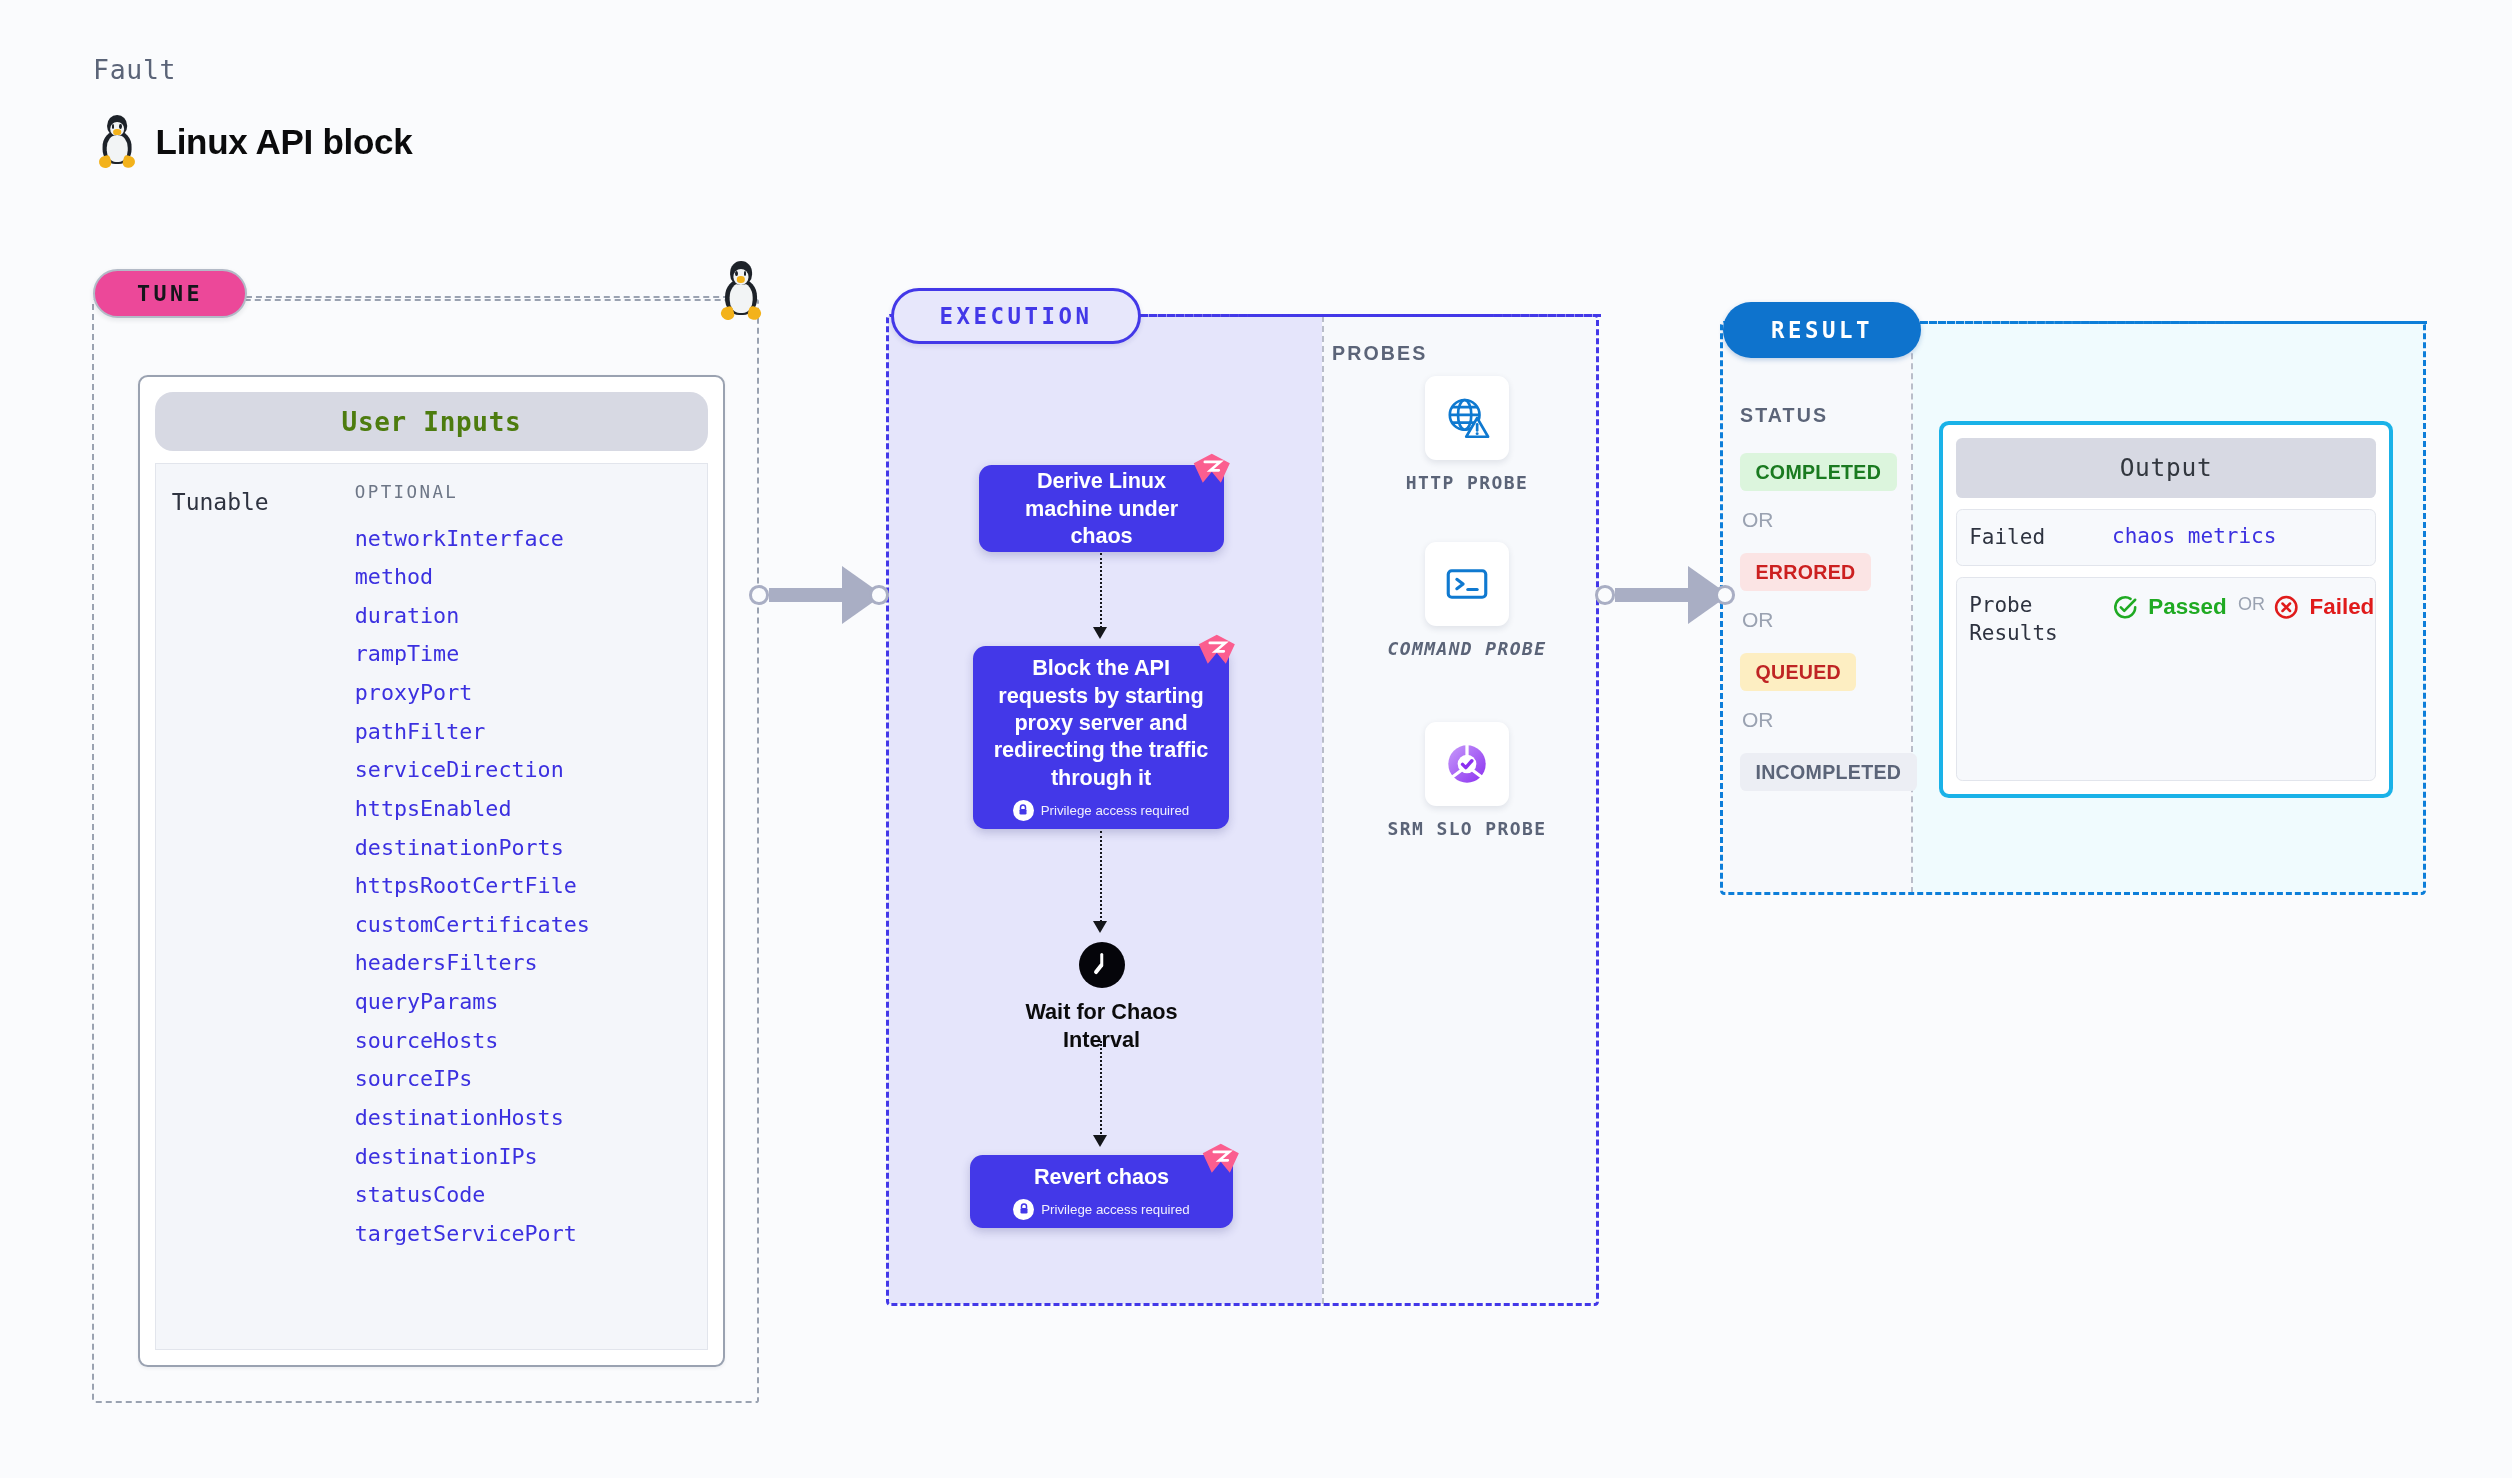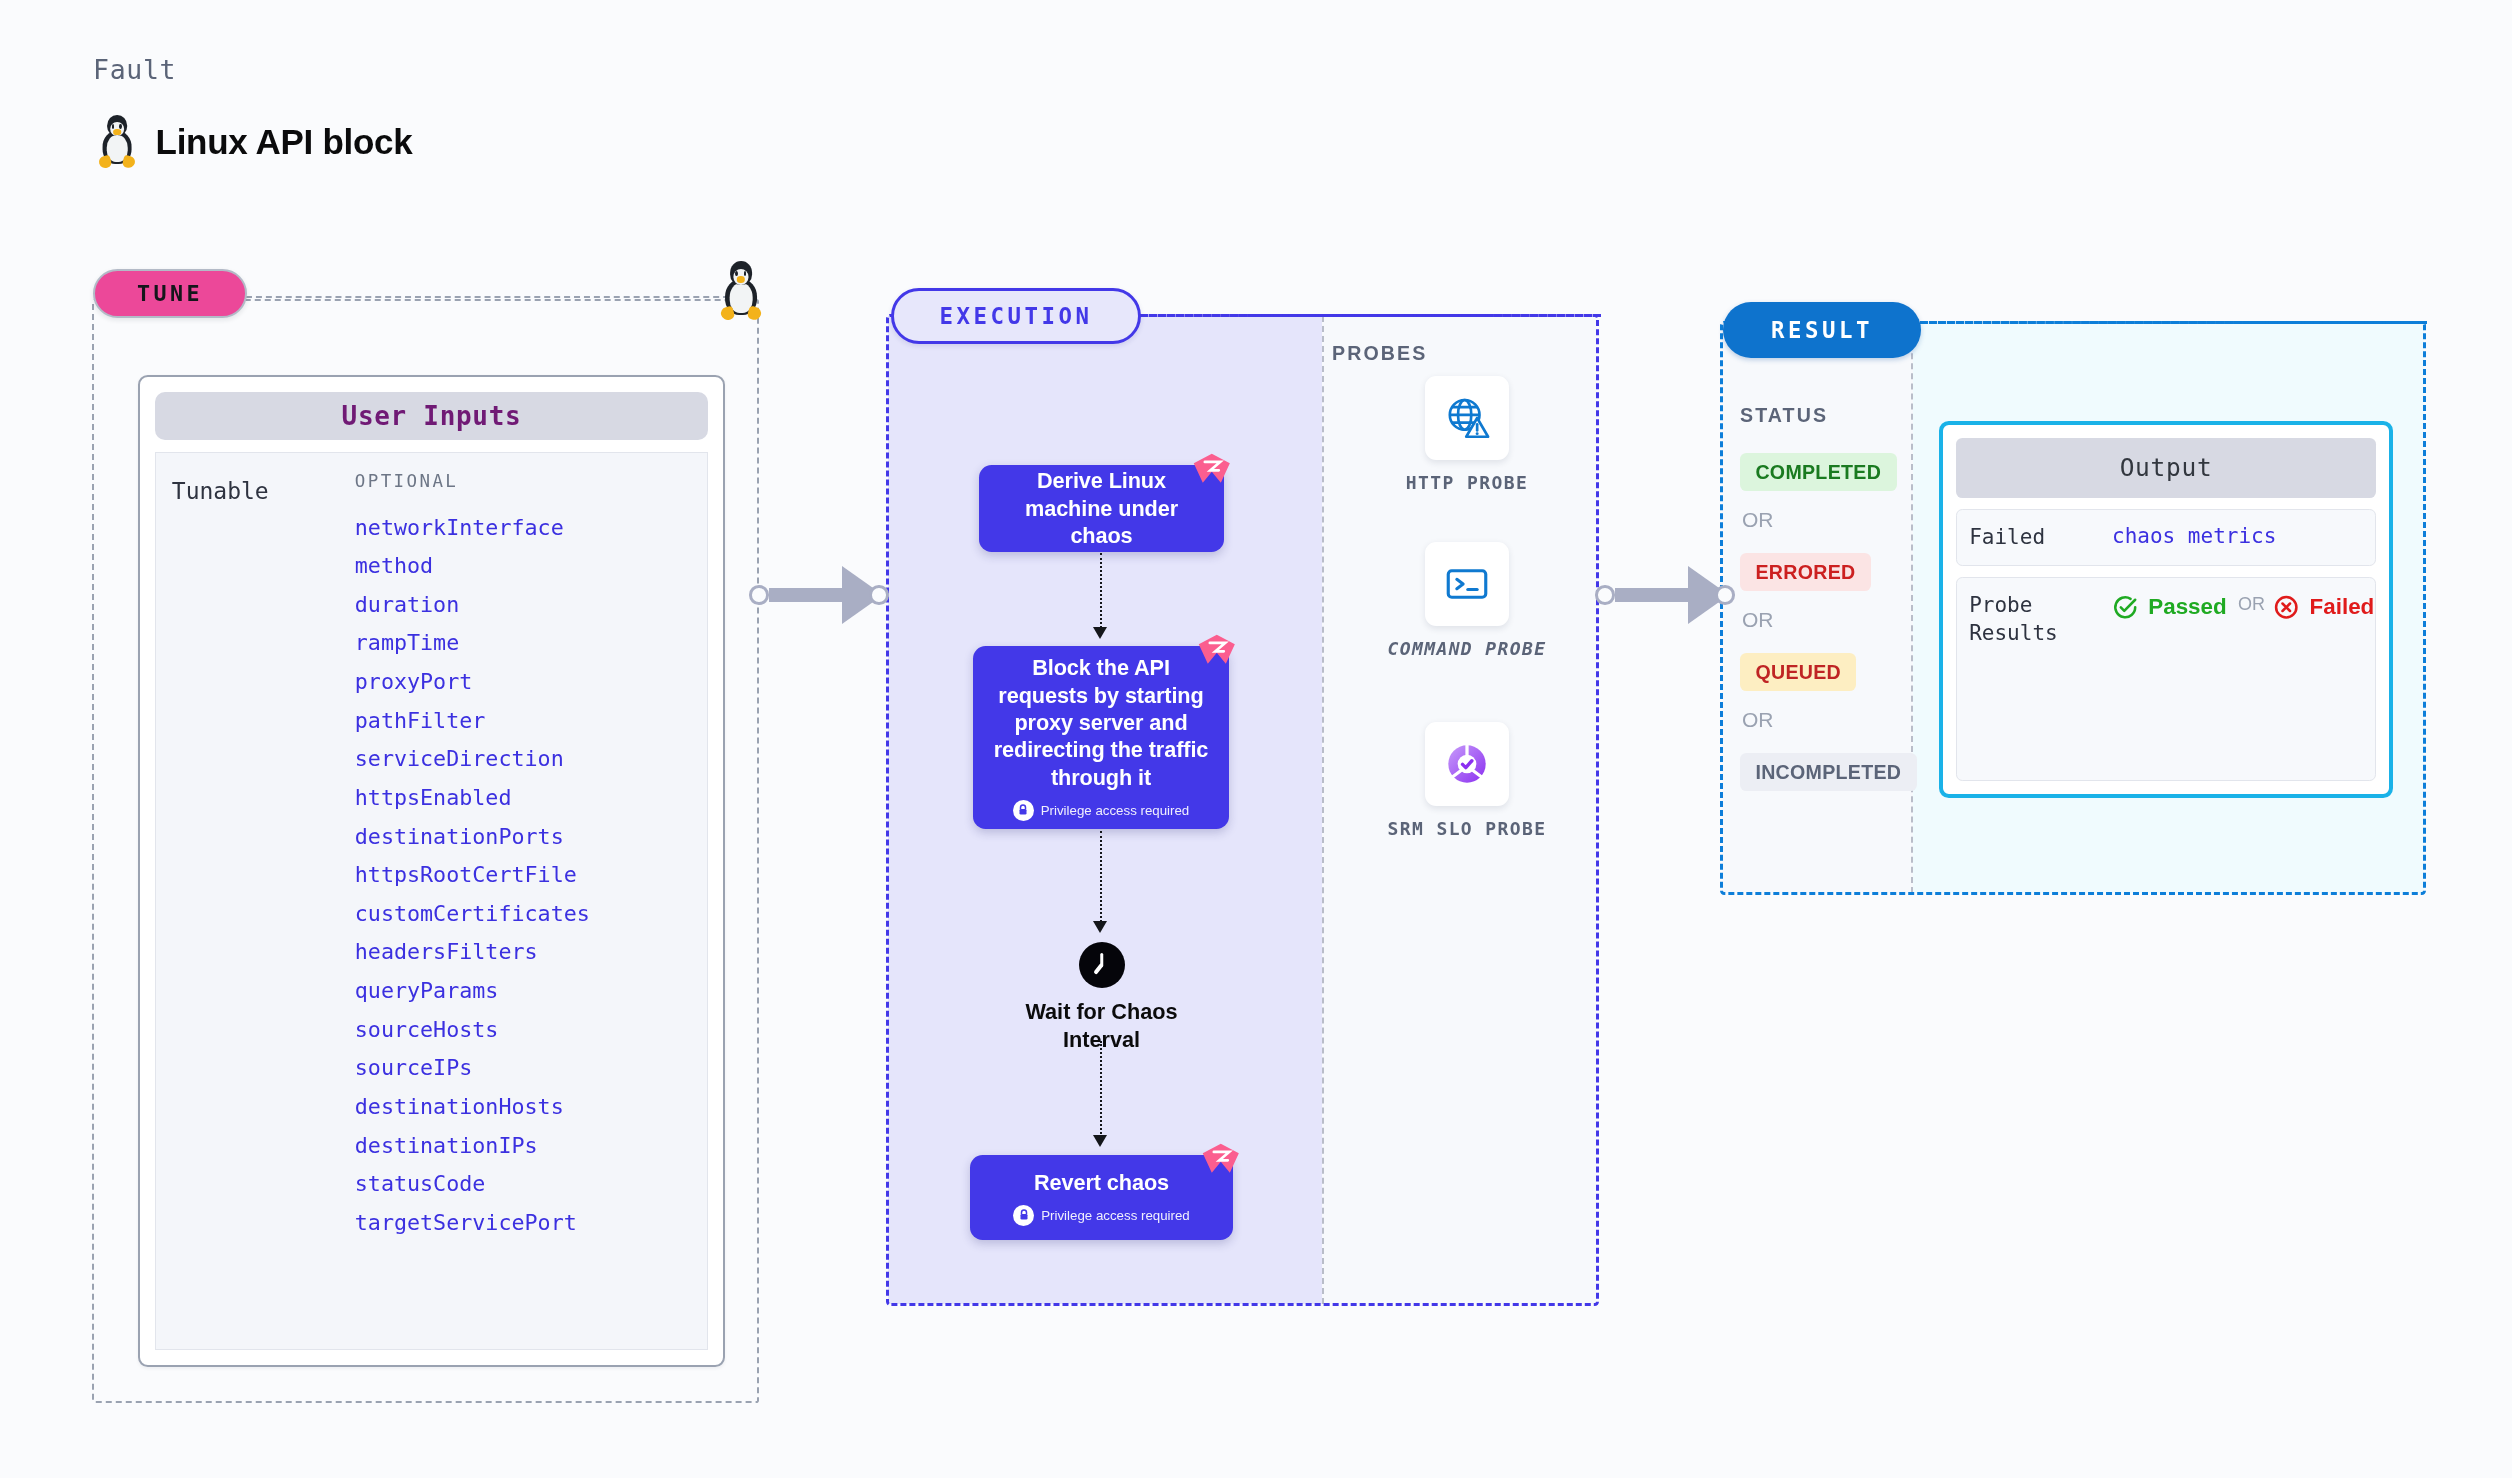--- a/index.html
+++ b/index.html
@@ -61,24 +61,24 @@
   }
   .tux-on-line { position: absolute; left: 720px; top: 261px; }
 
   .ui-card {
     position: absolute; left: 138px; top: 375px; width: 587px; height: 992px;
     background: #ffffff; border: 2.1px solid #9aa2b1; border-radius: 9.8px;
     padding: 15.4px; display: flex; flex-direction: column; gap: 11.2px;
     box-shadow: 0 1.4px 3.5px rgba(20,25,40,.05);
   }
   .ui-header {
-    background: #d7d9e3; border-radius: 10px; height: 48px;
+    background: #d7d9e3; border-radius: 18px; height: 59px;
     display: flex; align-items: center; justify-content: center;
     font-family: "DejaVu Sans Mono", monospace; font-size: 26px;
-    font-weight: 700; color: #701a75; letter-spacing: 0.7px;
+    font-weight: 700; color: #4d7c0f; letter-spacing: 0.7px;
   }
   .ui-body {
     flex: 1; background: #f4f6fa; border: 1.4px solid #e2e5ec; border-radius: 0;
     display: flex; padding: 18px 14px 14px 15.4px; gap: 7px;
   }
   .tunable-label {
     font-family: "DejaVu Sans Mono", monospace; font-size: 23px;
     color: #2e3340; width: 176px; flex: none; padding-top: 7px;
   }
   .opt-col { display: flex; flex-direction: column; }
@@ -159,21 +159,21 @@
     display: flex; align-items: center; gap: 7px; margin-top: 8.4px;
     font-size: 13.3px; font-weight: 400; color: #f0effd;
   }
   .lock-badge {
     width: 21px; height: 21px; border-radius: 50%; background: #fff; flex: none;
     display: flex; align-items: center; justify-content: center;
   }
   .lock-badge svg { width: 12px; height: 12px; display: block; }
   .node-1 { left: 979px; top: 465px; width: 245px; height: 87px; }
   .node-2 { left: 973px; top: 646px; width: 256px; height: 183px; }
-  .node-3 { left: 970px; top: 1155px; width: 263px; height: 85px; }
+  .node-3 { left: 970px; top: 1155px; width: 263px; height: 73px; }
 
   .litmus-logo { position: absolute; right: -9.8px; top: -12.6px; width: 43px; height: 38px; }
 
   .wait-node {
     position: absolute; left: 1014px; top: 942px; width: 175px;
     display: flex; flex-direction: column; align-items: center; gap: 9.8px;
   }
   .clock {
     width: 46px; height: 46px; border-radius: 50%; background: #05050a;
     position: relative;

